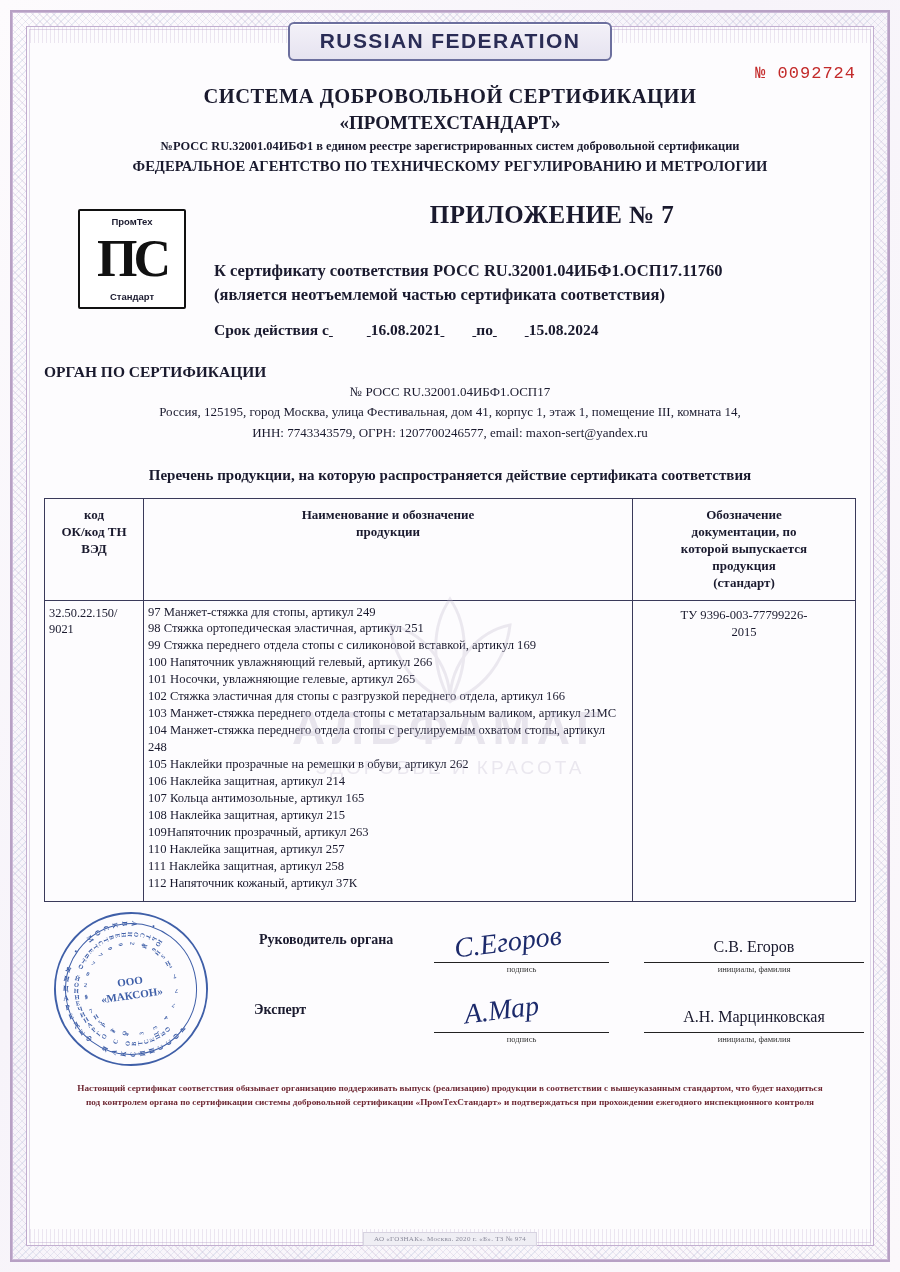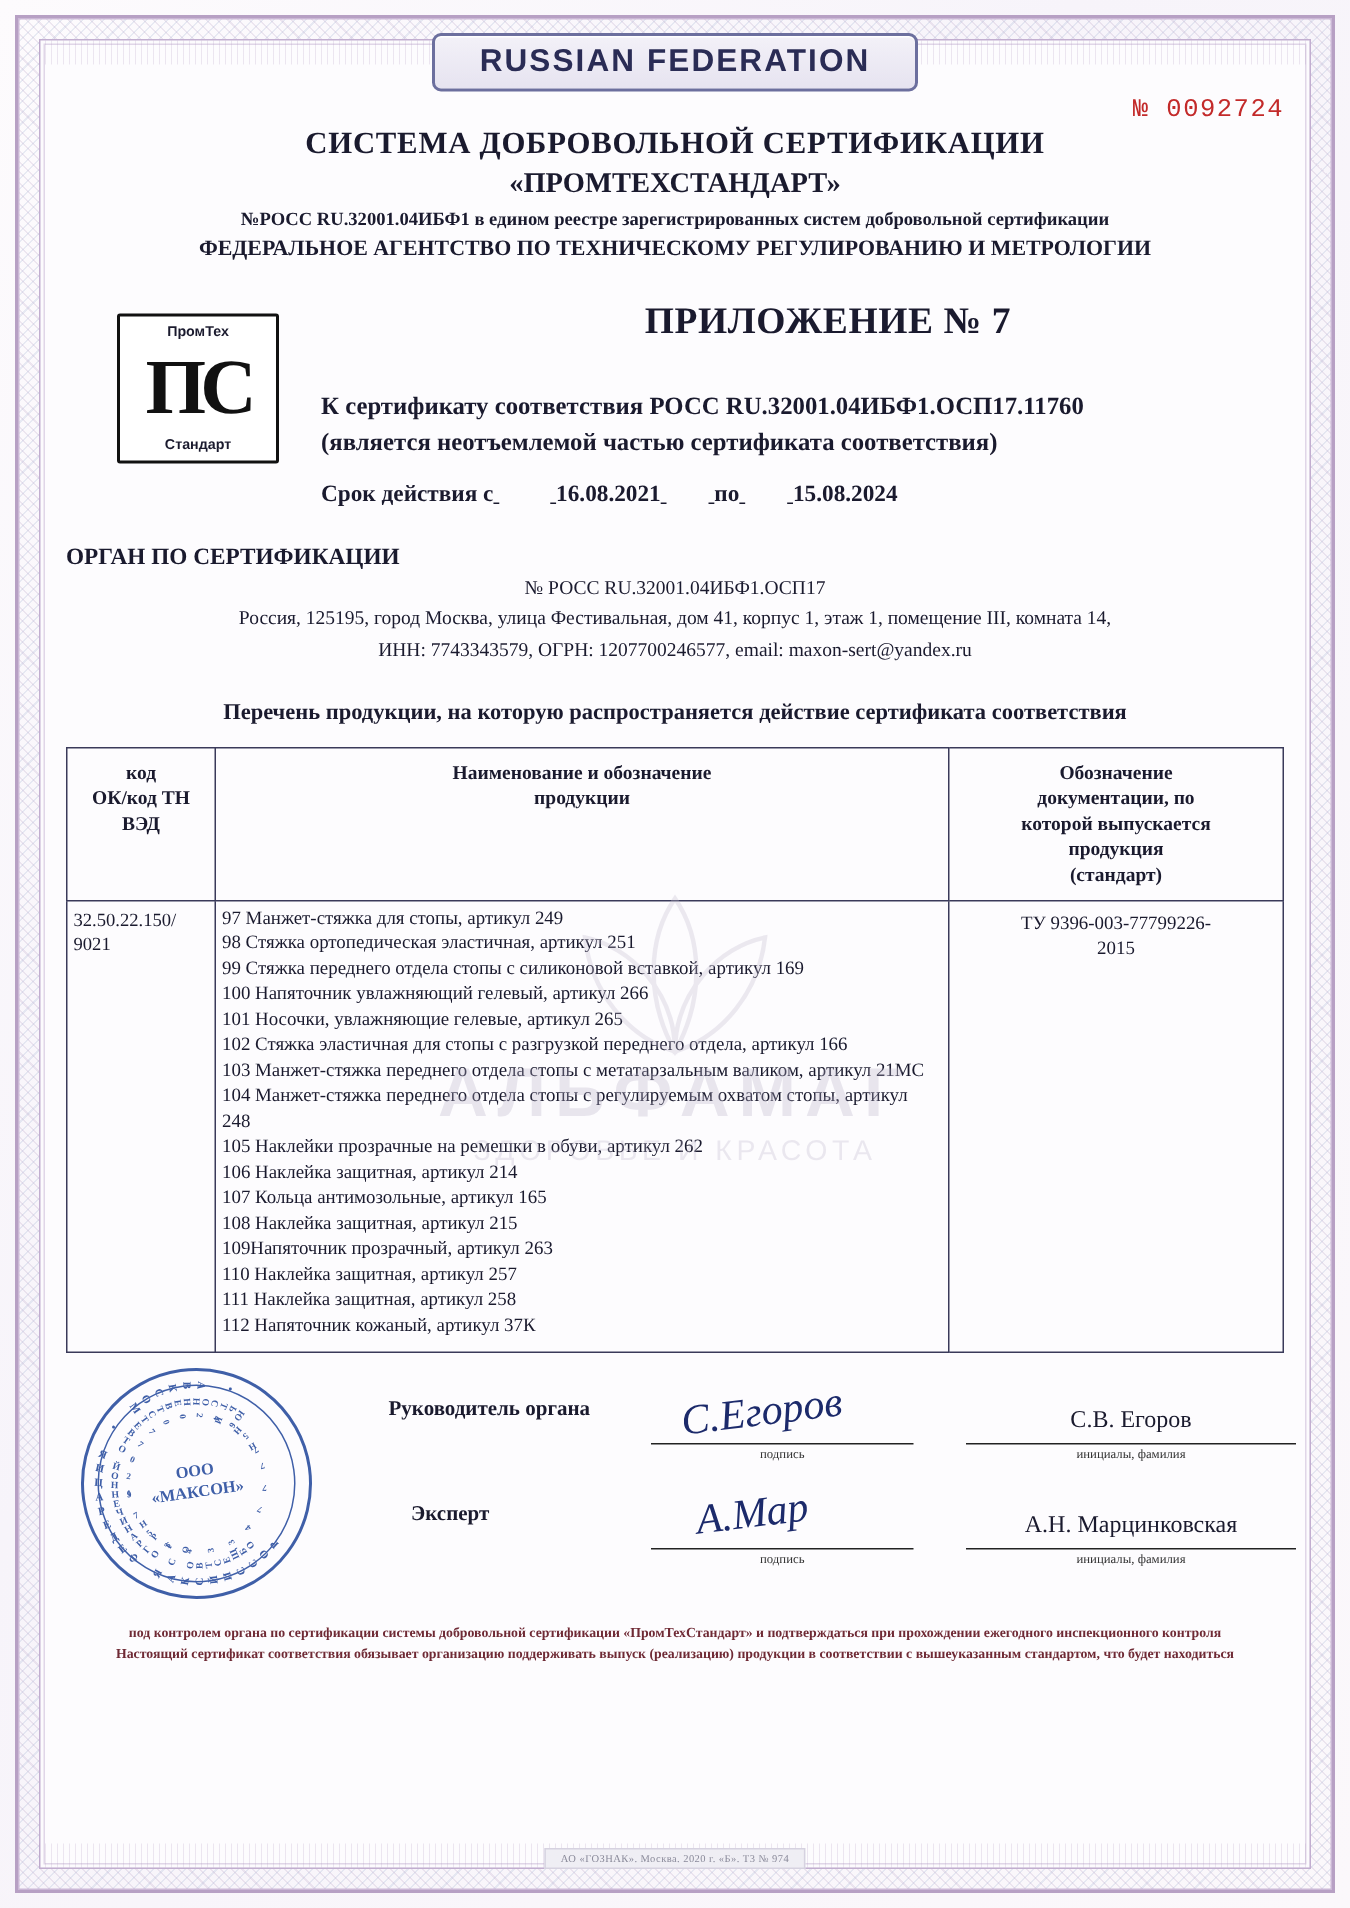--- a/index.html
+++ b/index.html
@@ -164,21 +164,21 @@
   .stamp-core{font-size:11px;font-weight:bold;line-height:1.25;z-index:2;}
   .stamp-ring{
     position:absolute;inset:0;font-size:7.4px;font-weight:bold;letter-spacing:.5px;
   }
   .stamp-ring span{
     position:absolute;left:50%;top:50%;
     transform-origin:0 0;
   }
   .role{position:absolute;font-weight:bold;font-size:14px;}
   .role1{left:215px;top:12px;}
-  .role2{left:230px;top:82px;}
+  .role2{left:210px;top:82px;}
   .sig-line{position:absolute;border-bottom:1px solid #222;}
   .sig1{left:390px;top:42px;width:175px;}
   .sig2{left:390px;top:112px;width:175px;}
   .sig-cap{position:absolute;font-size:8.5px;color:#333;text-align:center;width:175px;}
   .sig-cap1{left:390px;top:44px;}
   .sig-cap2{left:390px;top:114px;}
   .sig-script{
     position:absolute;font-family:"Liberation Serif",serif;font-style:italic;
     font-size:28px;color:#1c2a6b;transform:rotate(-7deg);
   }
@@ -449,22 +449,22 @@
 
       <div class="name-txt nt1">С.В. Егоров</div>
       <div class="name-txt nt2">А.Н. Марцинковская</div>
       <div class="name-line n1"></div>
       <div class="name-line n2"></div>
       <div class="name-cap nc1">инициалы, фамилия</div>
       <div class="name-cap nc2">инициалы, фамилия</div>
     </div>
 
     <div class="footnote">
+      <div>Настоящий сертификат соответствия обязывает организацию поддерживать выпуск (реализацию) продукции в соответствии с вышеуказанным стандартом, что будет находиться</div>
       <div>под контролем органа по сертификации системы добровольной сертификации «ПромТехСтандарт» и подтверждаться при прохождении ежегодного инспекционного контроля</div>
-      <div>Настоящий сертификат соответствия обязывает организацию поддерживать выпуск (реализацию) продукции в соответствии с вышеуказанным стандартом, что будет находиться</div>
     </div>
 
     <div class="printer">АО «ГОЗНАК». Москва. 2020 г. «Б». Т3 № 974</div>
   </div>
 
   <div class="watermark">
     <svg class="wm-leaf" viewBox="0 0 160 120">
       <g fill="none" stroke="#c3bcd0" stroke-width="3">
         <path d="M80 110 C 80 70, 50 40, 20 34 C 24 70, 48 100, 80 110 Z"></path>
         <path d="M80 110 C 80 70, 110 40, 140 34 C 136 70, 112 100, 80 110 Z"></path>

